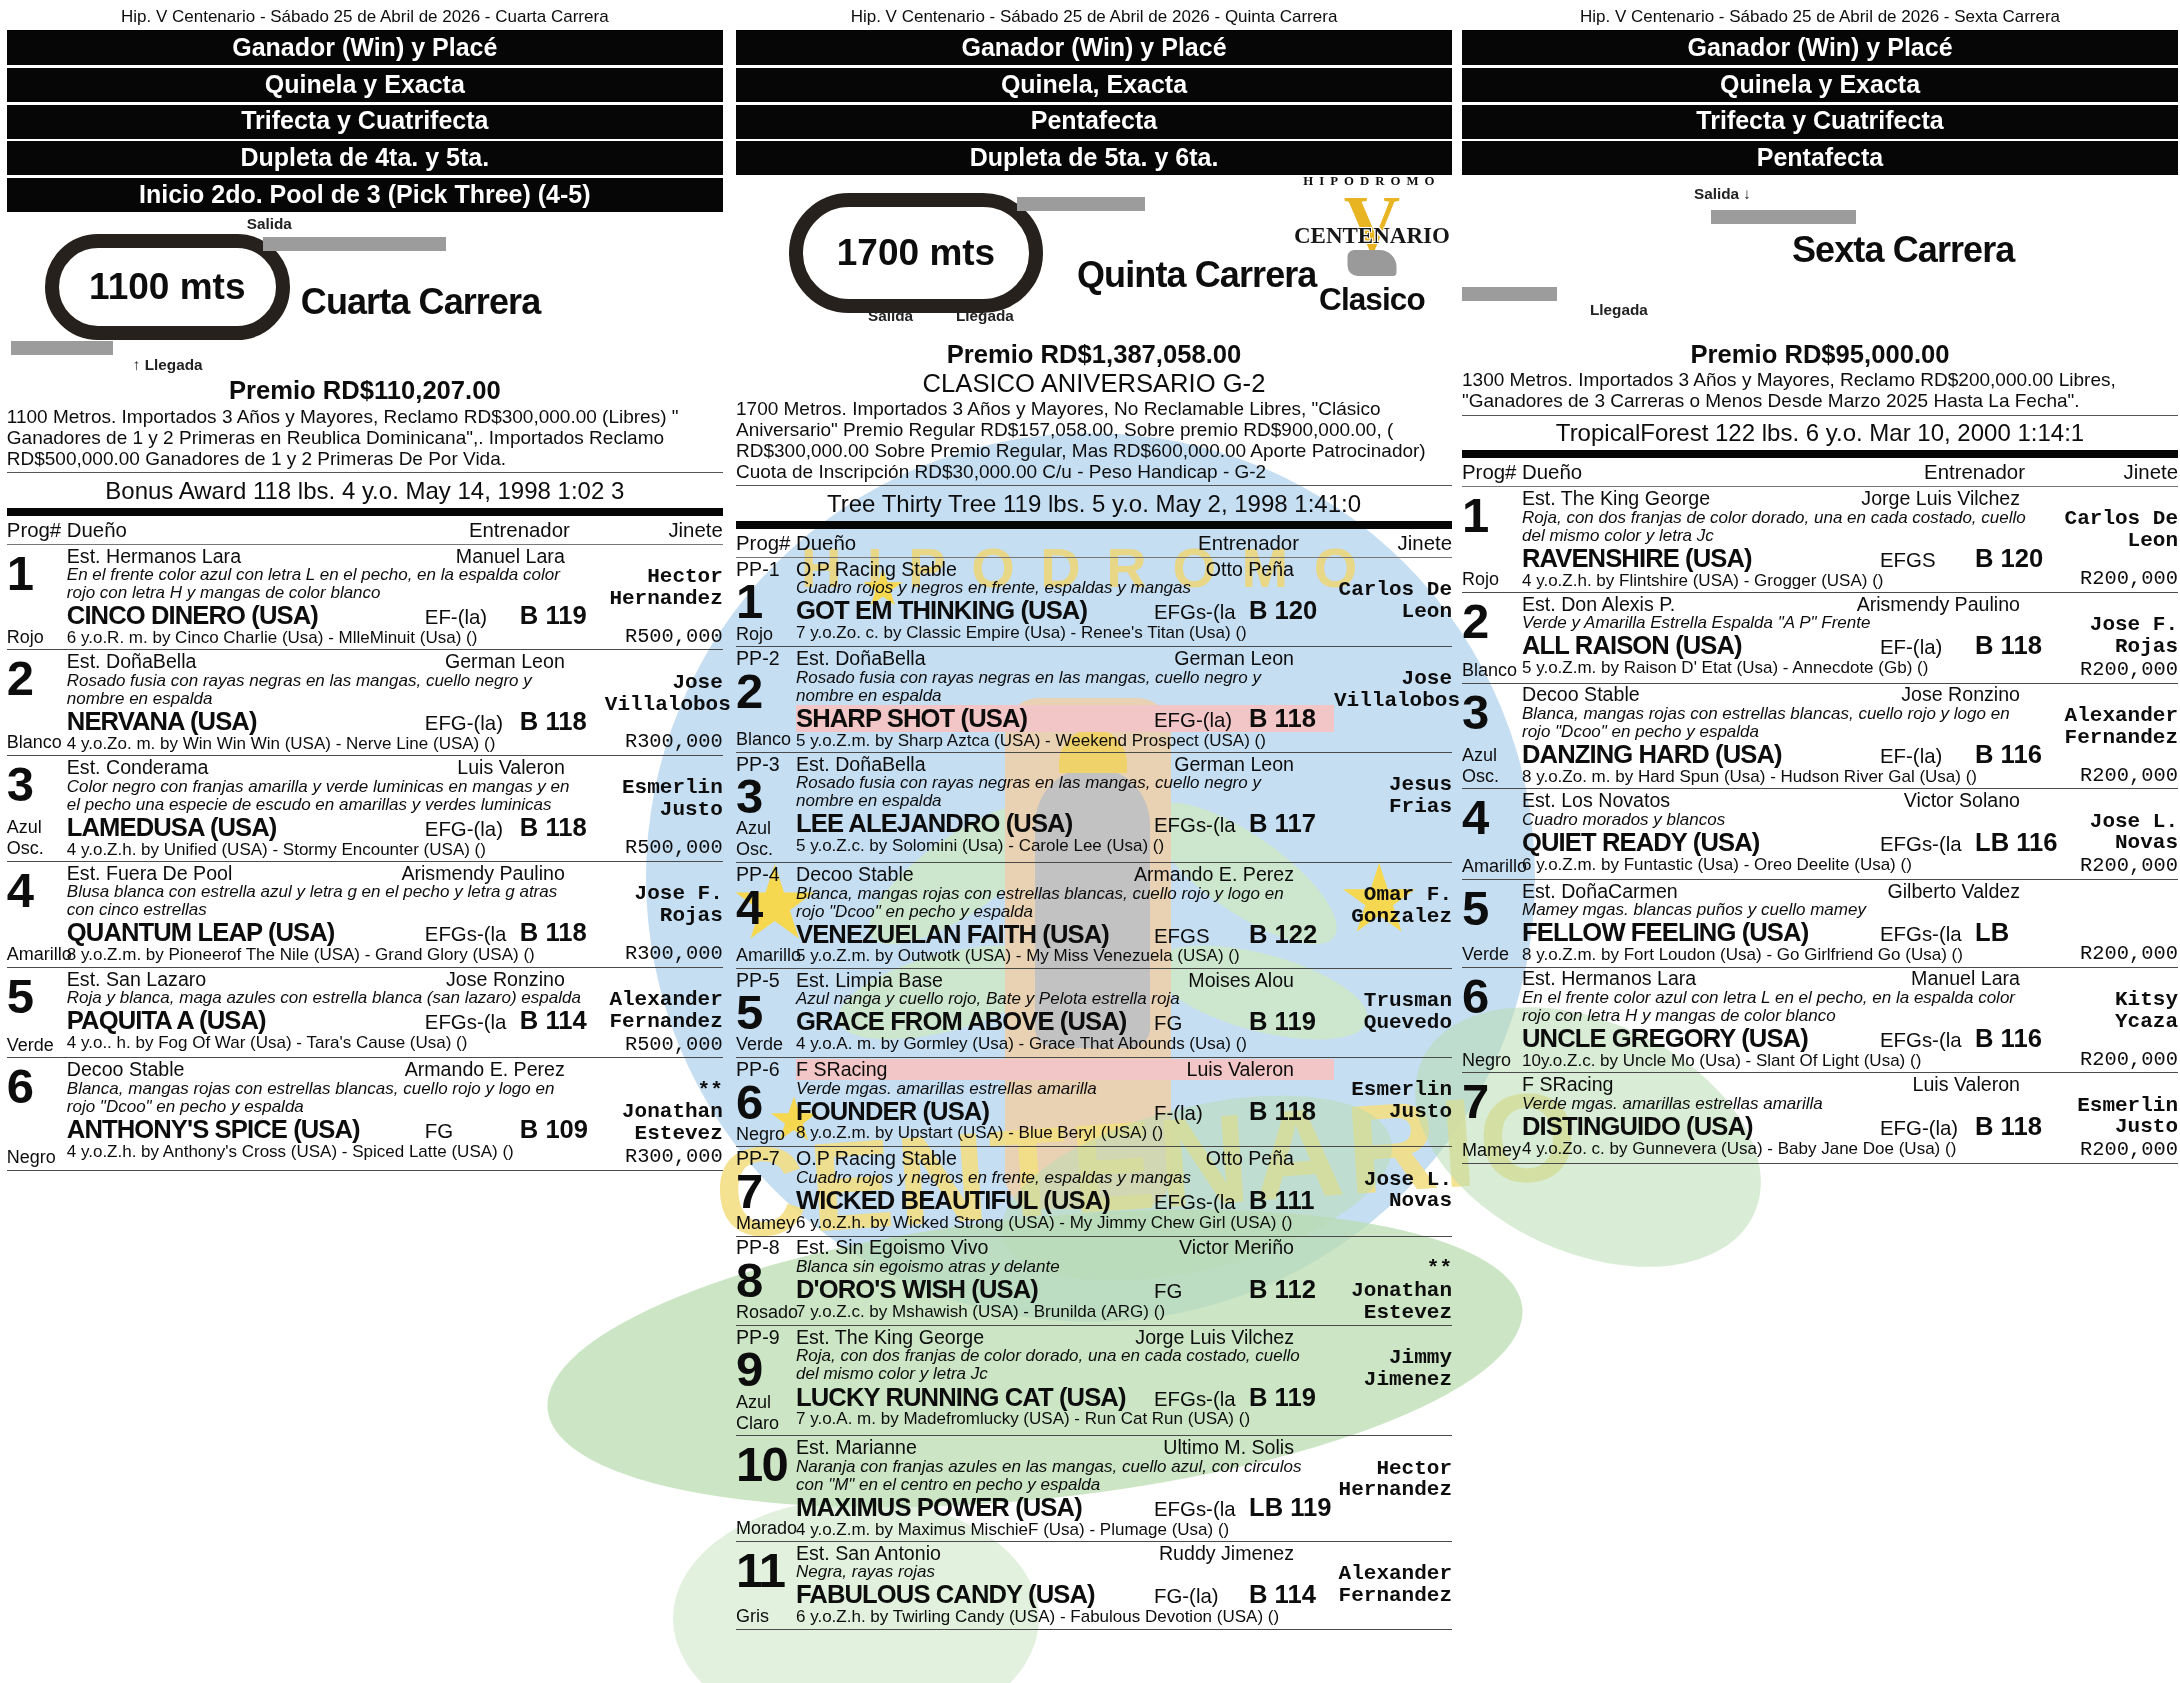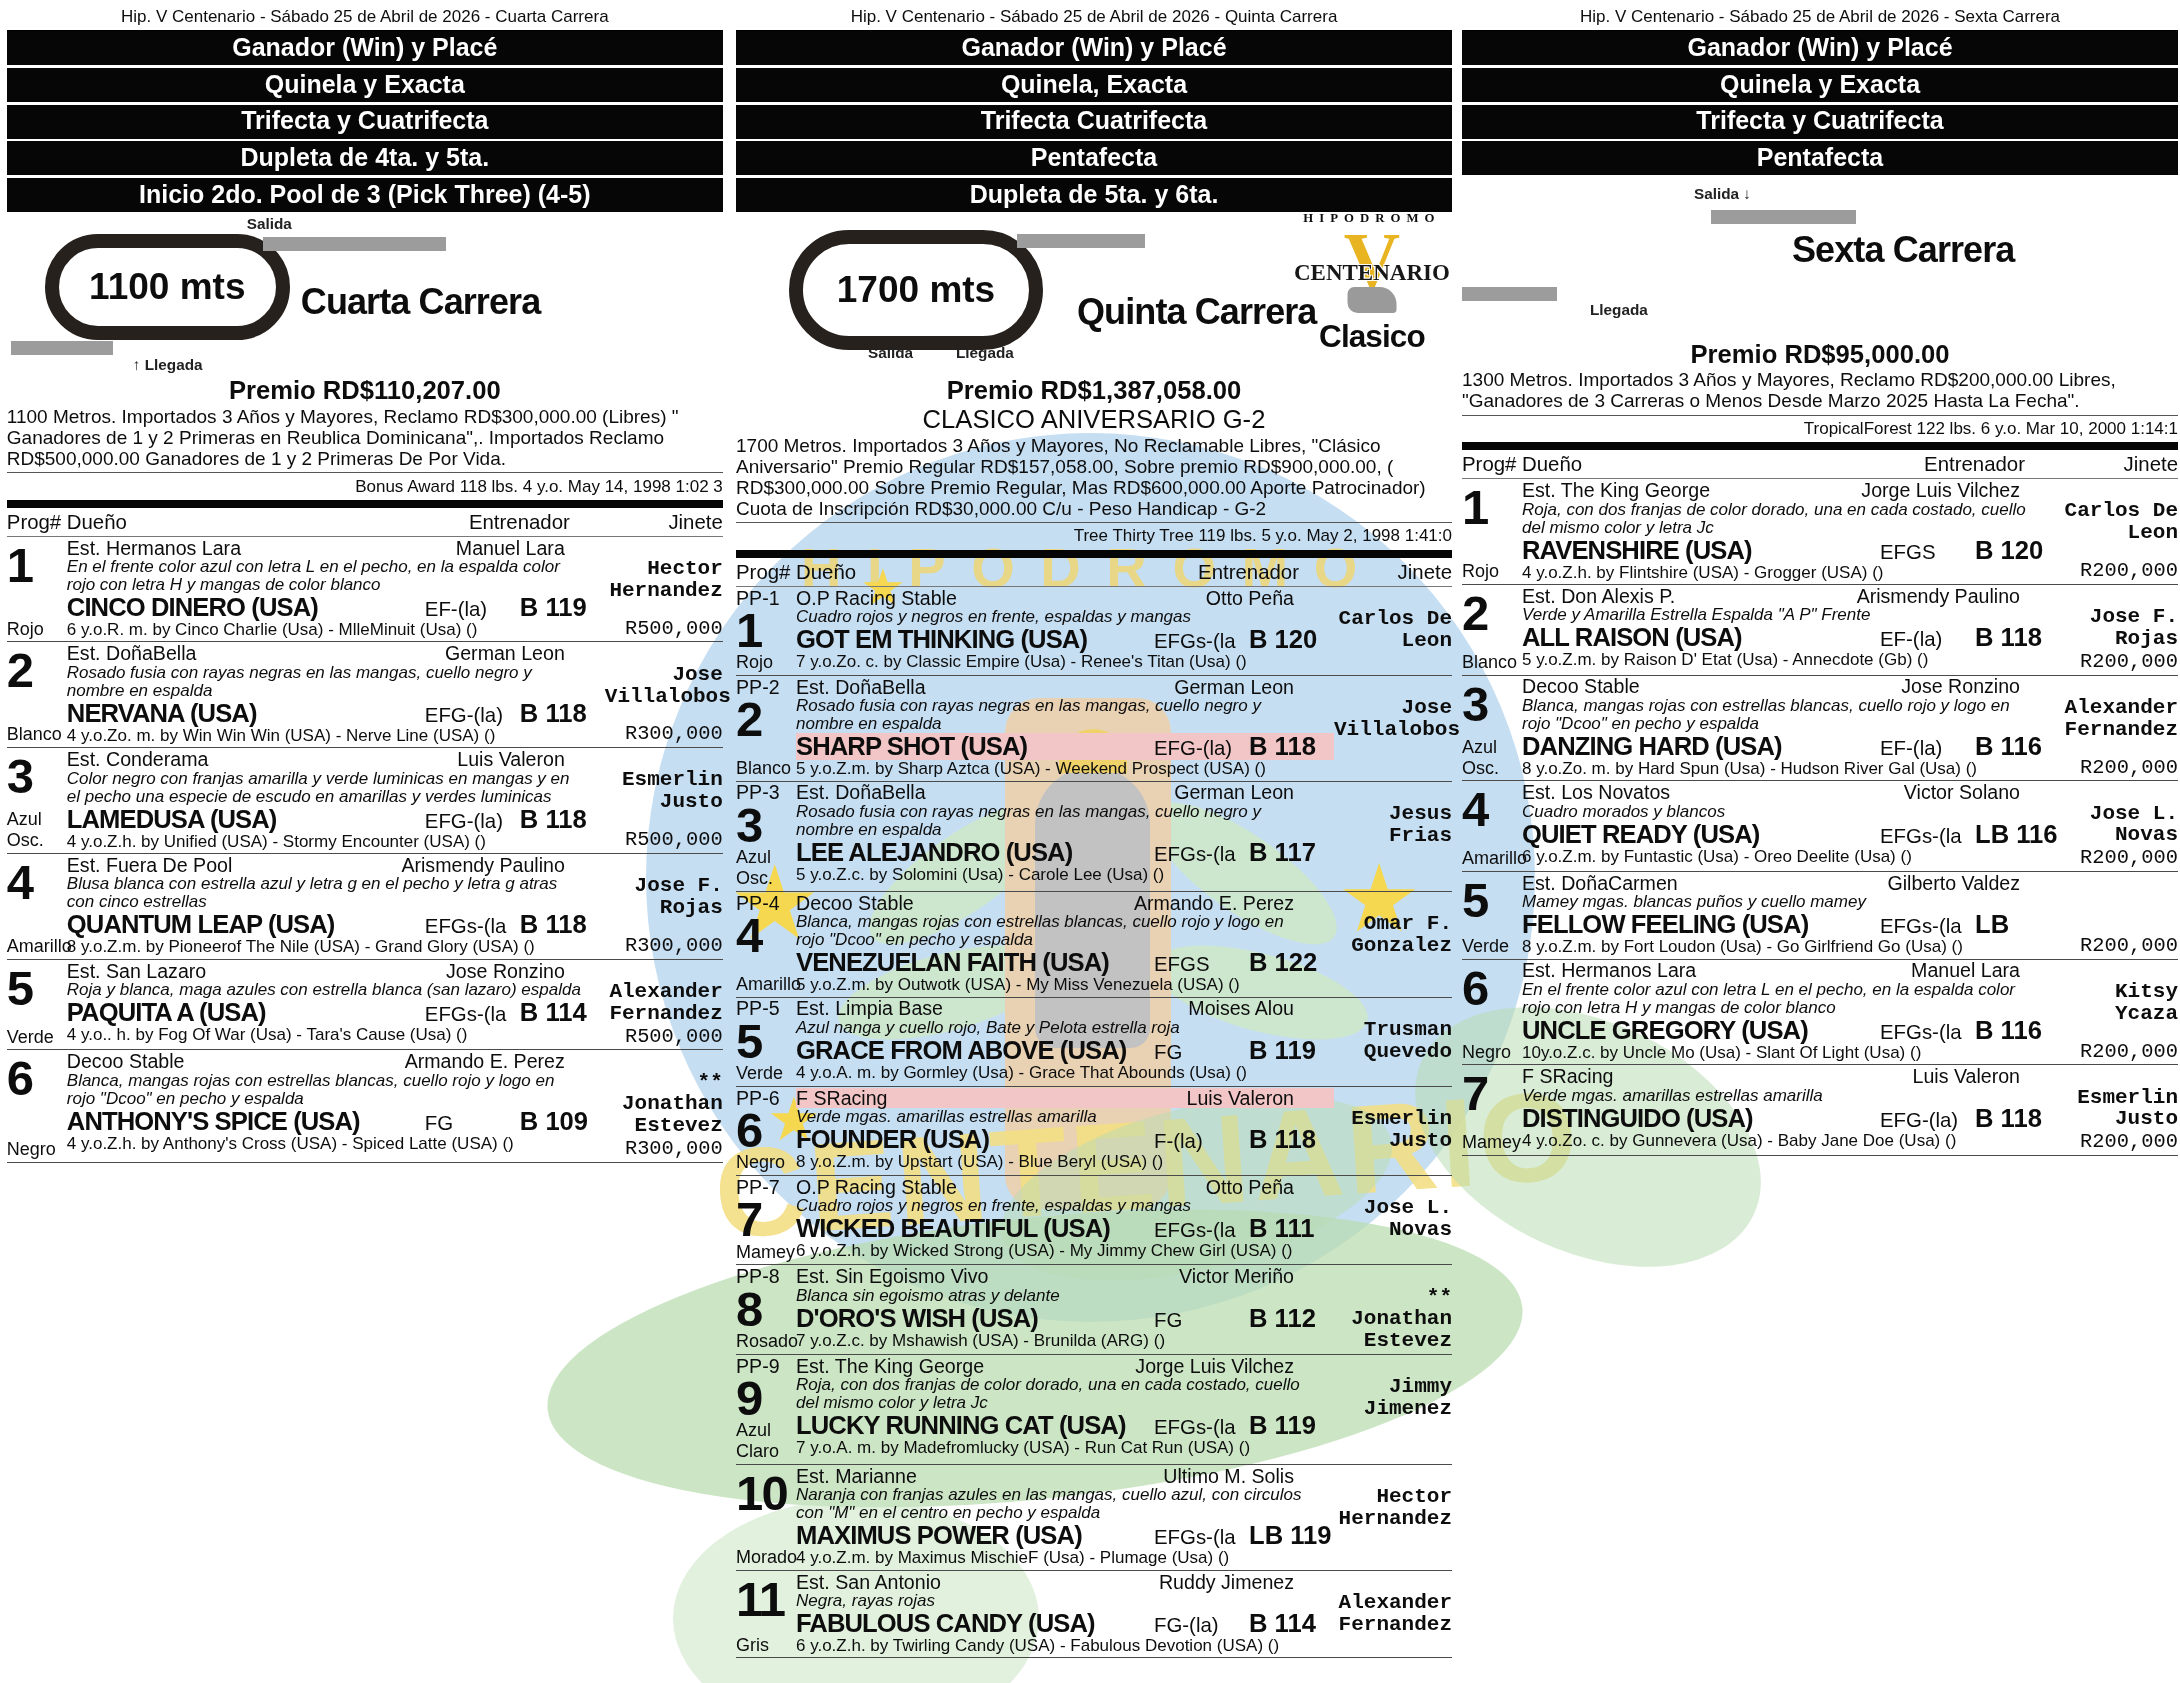--- a/index.html
+++ b/index.html
@@ -62,21 +62,21 @@
           font-family:"Liberation Serif",serif;font-weight:bold;font-size:23px;color:#171717;
           text-shadow:-0.9px -0.9px 0 #fff,0.9px -0.9px 0 #fff,-0.9px 0.9px 0 #fff,0.9px 0.9px 0 #fff;}
   .logo-horse{position:absolute;left:50%;top:61px;transform:translateX(-50%);width:49px;height:25.6px;
           background:#9a9a9a;border-radius:6.8px 17px 3.4px 10.2px;}
   .logo-clasico{font-size:31.5px;font-weight:bold;margin-top:0px;letter-spacing:-0.9px;}
   
   .premio{text-align:center;font-weight:bold;font-size:25.6px;margin:1.7px 0 0;}
   .subtitle{text-align:center;font-weight:normal;font-size:25.6px;}
   .subtitle:empty{display:none;}
   .desc{font-size:19px;line-height:1.1;padding:1.7px 0 2.6px;}
-  .record{text-align:right;font-size:17px;border-top:1.7px solid #555;padding:3.4px 0;}
+  .record{text-align:center;font-size:24px;border-top:1.7px solid #555;padding:3.4px 0;}
   .thick{height:7.7px;background:#050505;}
   .thead{display:grid;grid-template-columns:60px 1fr 119px;font-size:20.4px;padding:3.4px 0 1.7px;border-bottom:1.7px solid #777;}
   .th-mid{display:flex;}
   .th-ent{margin-left:auto;margin-right:34px;}
   .th-jin{text-align:right;}
   
   .entry{display:grid;grid-template-columns:60px 1fr 118px;border-bottom:1.7px solid #4a4a4a;
          padding:0.9px 0 1.7px;position:relative;}
   .lcell{display:flex;flex-direction:column;}
   .pp{font-size:19.6px;line-height:1.05;min-height:5.1px;}
@@ -297,21 +297,20 @@
     </div>
   </div>
     </div>
 </div>
 
 <div class="col col-1">
   <div class="dateline">Hip. V Centenario - Sábado 25 de Abril de 2026 - Quinta Carrera</div>
   <div class="bands">
       <div class="band">Ganador (Win) y Placé</div>
       <div class="band">Quinela, Exacta</div>
-      <div class="band">Trifecta Cuatrifecta</div>
       <div class="band">Pentafecta</div>
       <div class="band">Dupleta de 5ta. y 6ta.</div>
     </div>
   <div class="trackrow track-b">
     <div class="ring">
       <span>1700 mts</span>
     </div>
     <div class="bar bar-top"></div>
     <div class="tlabel salida">Salida</div>
     <div class="tlabel llegada">Llegada</div>

